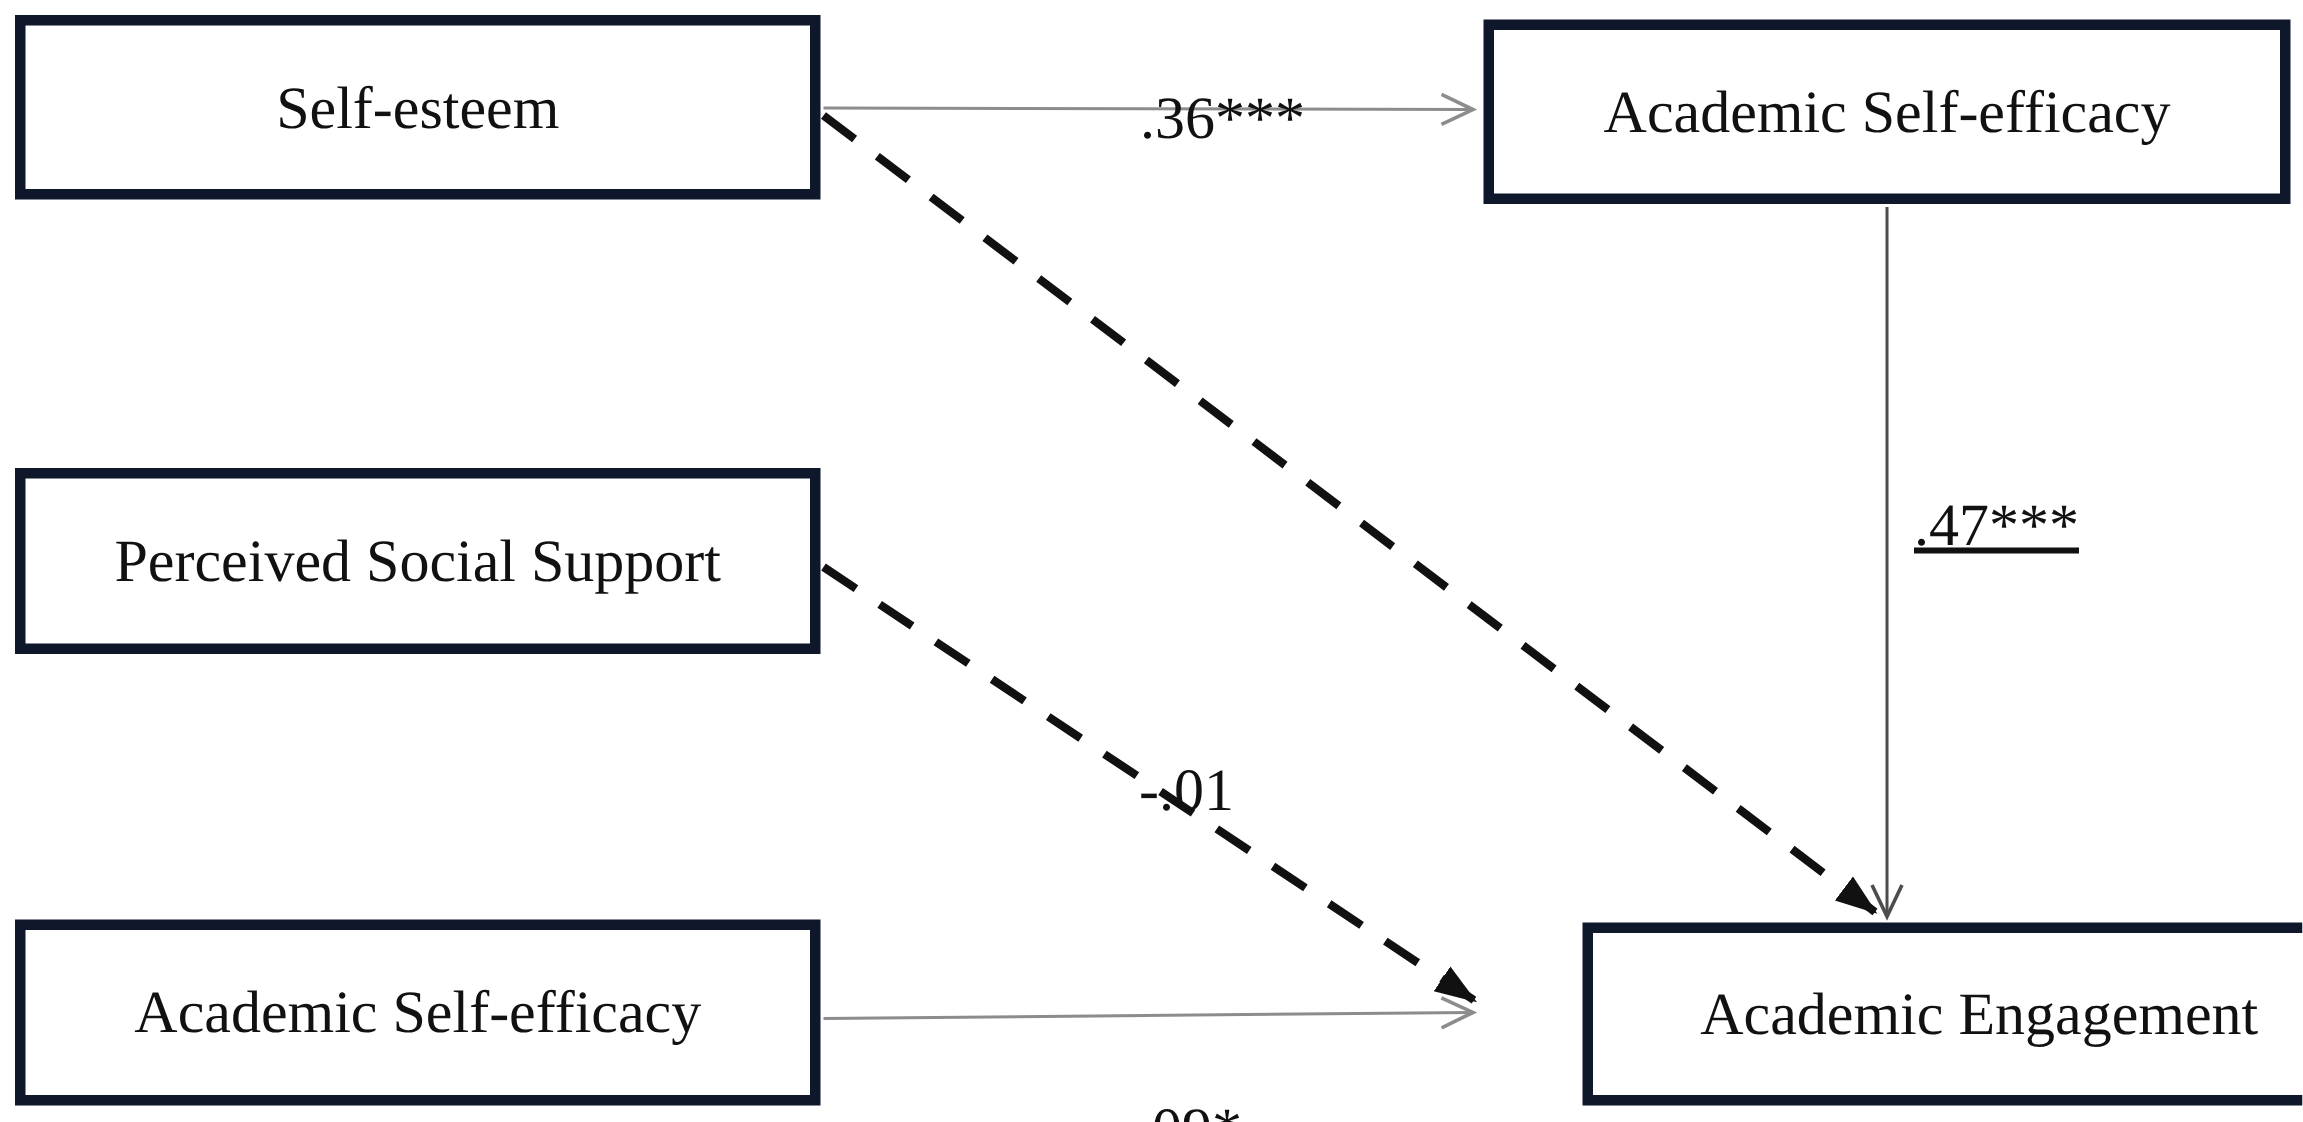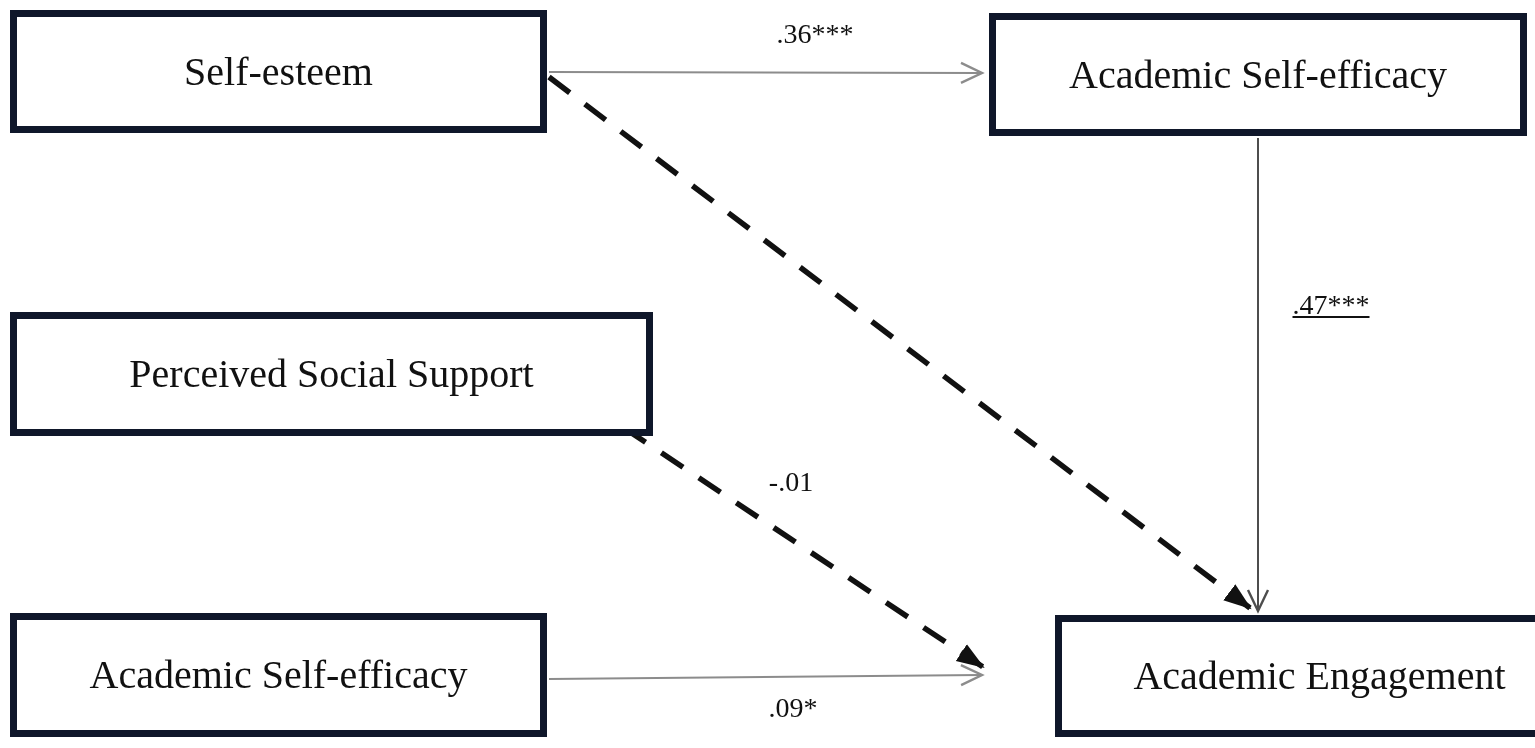--- a/index.html
+++ b/index.html
@@ -25,34 +25,35 @@
     flex-direction: column;
     align-items: center;
     justify-content: center;
     text-align: center;
     font-size: 40px;
     line-height: 1.2;
     color: #111111;
   }
   #box-self-esteem           { left: 10px;  top: 10px;  width: 537px; height: 123px; }
   #box-academic-self-efficacy{ left: 989px; top: 13px;  width: 538px; height: 123px; }
-  #box-perceived-social-support { left: 10px; top: 312px; width: 643px; height: 124px; }
+  #box-perceived-social-support { left: 10px; top: 312px; width: 537px; height: 124px; }
   #box-interaction           { left: 10px;  top: 613px; width: 537px; height: 124px; }
   #box-academic-engagement   { left: 1044px; top: 615px; width: 529px; height: 122px; margin-left: 11px; }
 
   .edge-label {
     position: absolute;
     width: 200px;
     height: 52px;
     display: flex;
     align-items: center;
     justify-content: center;
-    font-size: 28px;
+    font-size: 40px;
     color: #111111;
     white-space: nowrap;
+    margin-top: 44px;
   }
   #label-se-ase  { left: 715px;  top: 8px;   }
   #label-ase-ae  { left: 1231px; top: 279px; text-decoration: underline; }
   #label-se-ae   { left: 828px;  top: 283px; }
   #label-pss-ae  { left: 691px;  top: 456px; }
   #label-int-ae  { left: 693px;  top: 682px; }
 
   #connector-layer {
     position: absolute;
     left: 0; top: 0;

